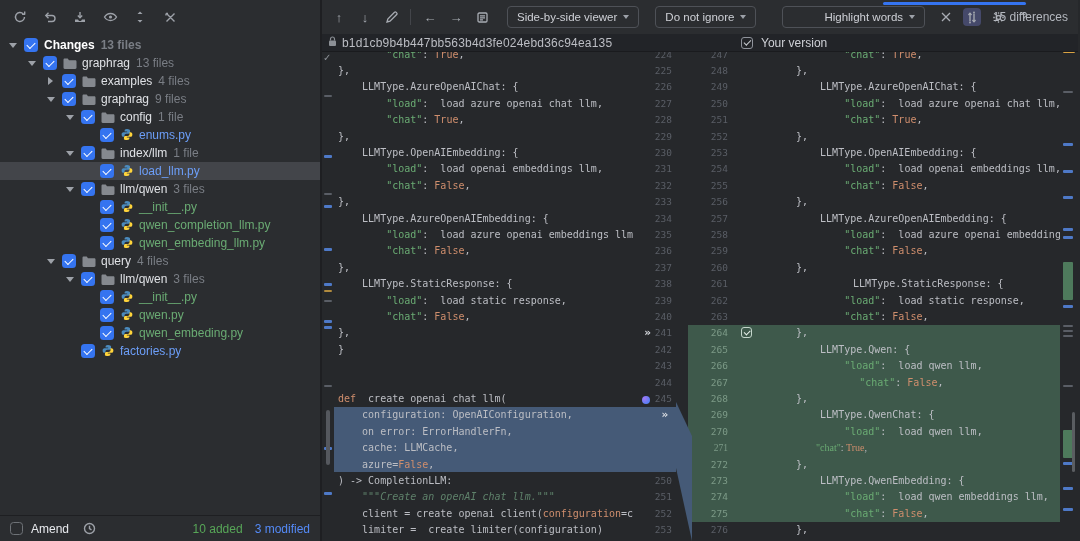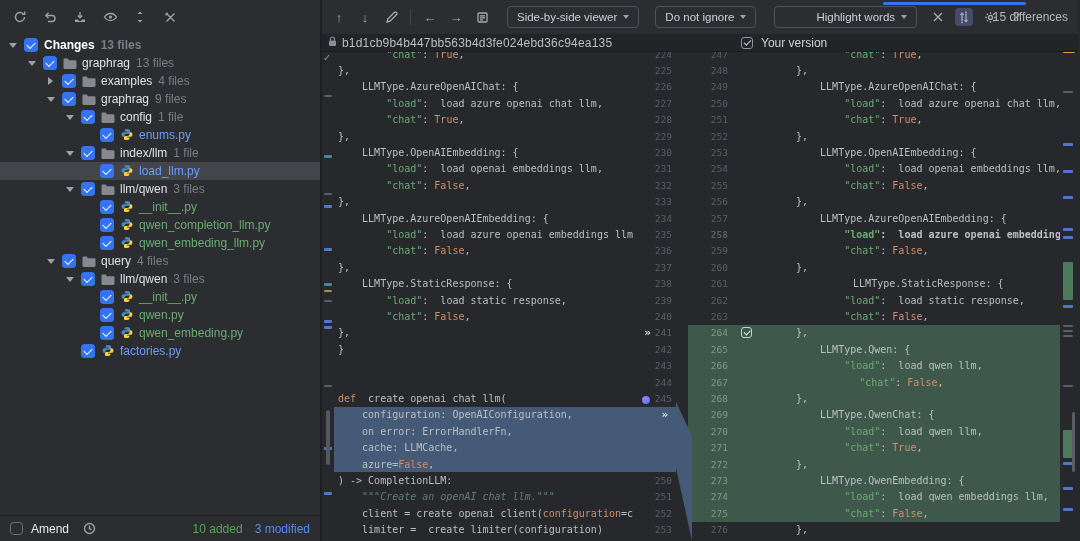--- a/index.html
+++ b/index.html
@@ -349,21 +349,21 @@
           </svg>
       </span>
       <span class="pill" style="margin-left:8px;">
         <span>Side-by-side viewer</span>
           <span class="caret"></span>
       </span>
       <span class="pill" style="margin-left:8px;">
         <span>Do not ignore</span>
           <span class="caret"></span>
       </span>
-      <span class="pill" style="margin-left:10px;padding-left:41px;">
+      <span class="pill" style="margin-left:18px;padding-left:41px;">
         <span>Highlight words</span>
           <span class="caret"></span>
       </span>
       <span class="dtbi" style="margin-left:4px;">
         <svg width="12" height="12" viewBox="0 0 12 12">
             <path d="M2 2l8 8M10 2l-8 8"></path>
           </svg>
       </span>
       <span class="dtbi active">
         <svg width="12" height="13" viewBox="0 0 12 13">
@@ -583,21 +583,21 @@
             <span class="code">        <span class="tk-s">"chat"</span>: <span class="tk-c">False</span>,</span>
           </div>
           <div class="crow" style="top: 141.6px;">
             <span class="num">256</span>
             <span class="code">},</span>
           </div>
           <div class="crow" style="top: 158px;">
             <span class="num">257</span>
             <span class="code">    LLMType.AzureOpenAIEmbedding: {</span>
           </div>
-          <div class="crow" style="top: 174.4px; font-weight: bold;">
+          <div class="crow" style="top: 174.4px;">
             <span class="num">258</span>
             <span class="code">        <span class="tk-s">"load"</span>: _load_azure_openai_embeddings_llm,</span>
           </div>
           <div class="crow" style="top: 190.8px;">
             <span class="num">259</span>
             <span class="code">        <span class="tk-s">"chat"</span>: <span class="tk-c">False</span>,</span>
           </div>
           <div class="crow" style="top: 207.2px;">
             <span class="num">260</span>
             <span class="code">},</span>
@@ -636,21 +636,21 @@
             <span class="code">},</span>
           </div>
           <div class="crow bgg" style="top: 354.8px;">
             <span class="num">269</span>
             <span class="code">    LLMType.QwenChat: {</span>
           </div>
           <div class="crow bgg" style="top: 371.2px;">
             <span class="num">270</span>
             <span class="code">        <span class="tk-s">"load"</span>: _load_qwen_llm,</span>
           </div>
-          <div class="crow bgg" style="top: 387.6px;">
+          <div class="crow bgg" style="top: 387.6px; font-family: Liberation Serif, serif;">
             <span class="num">271</span>
             <span class="code">        <span class="tk-s">"chat"</span>: <span class="tk-c">True</span>,</span>
           </div>
           <div class="crow bgg" style="top: 404px;">
             <span class="num">272</span>
             <span class="code">},</span>
           </div>
           <div class="crow bgg" style="top: 420.4px;">
             <span class="num">273</span>
             <span class="code">    LLMType.QwenEmbedding: {</span>

